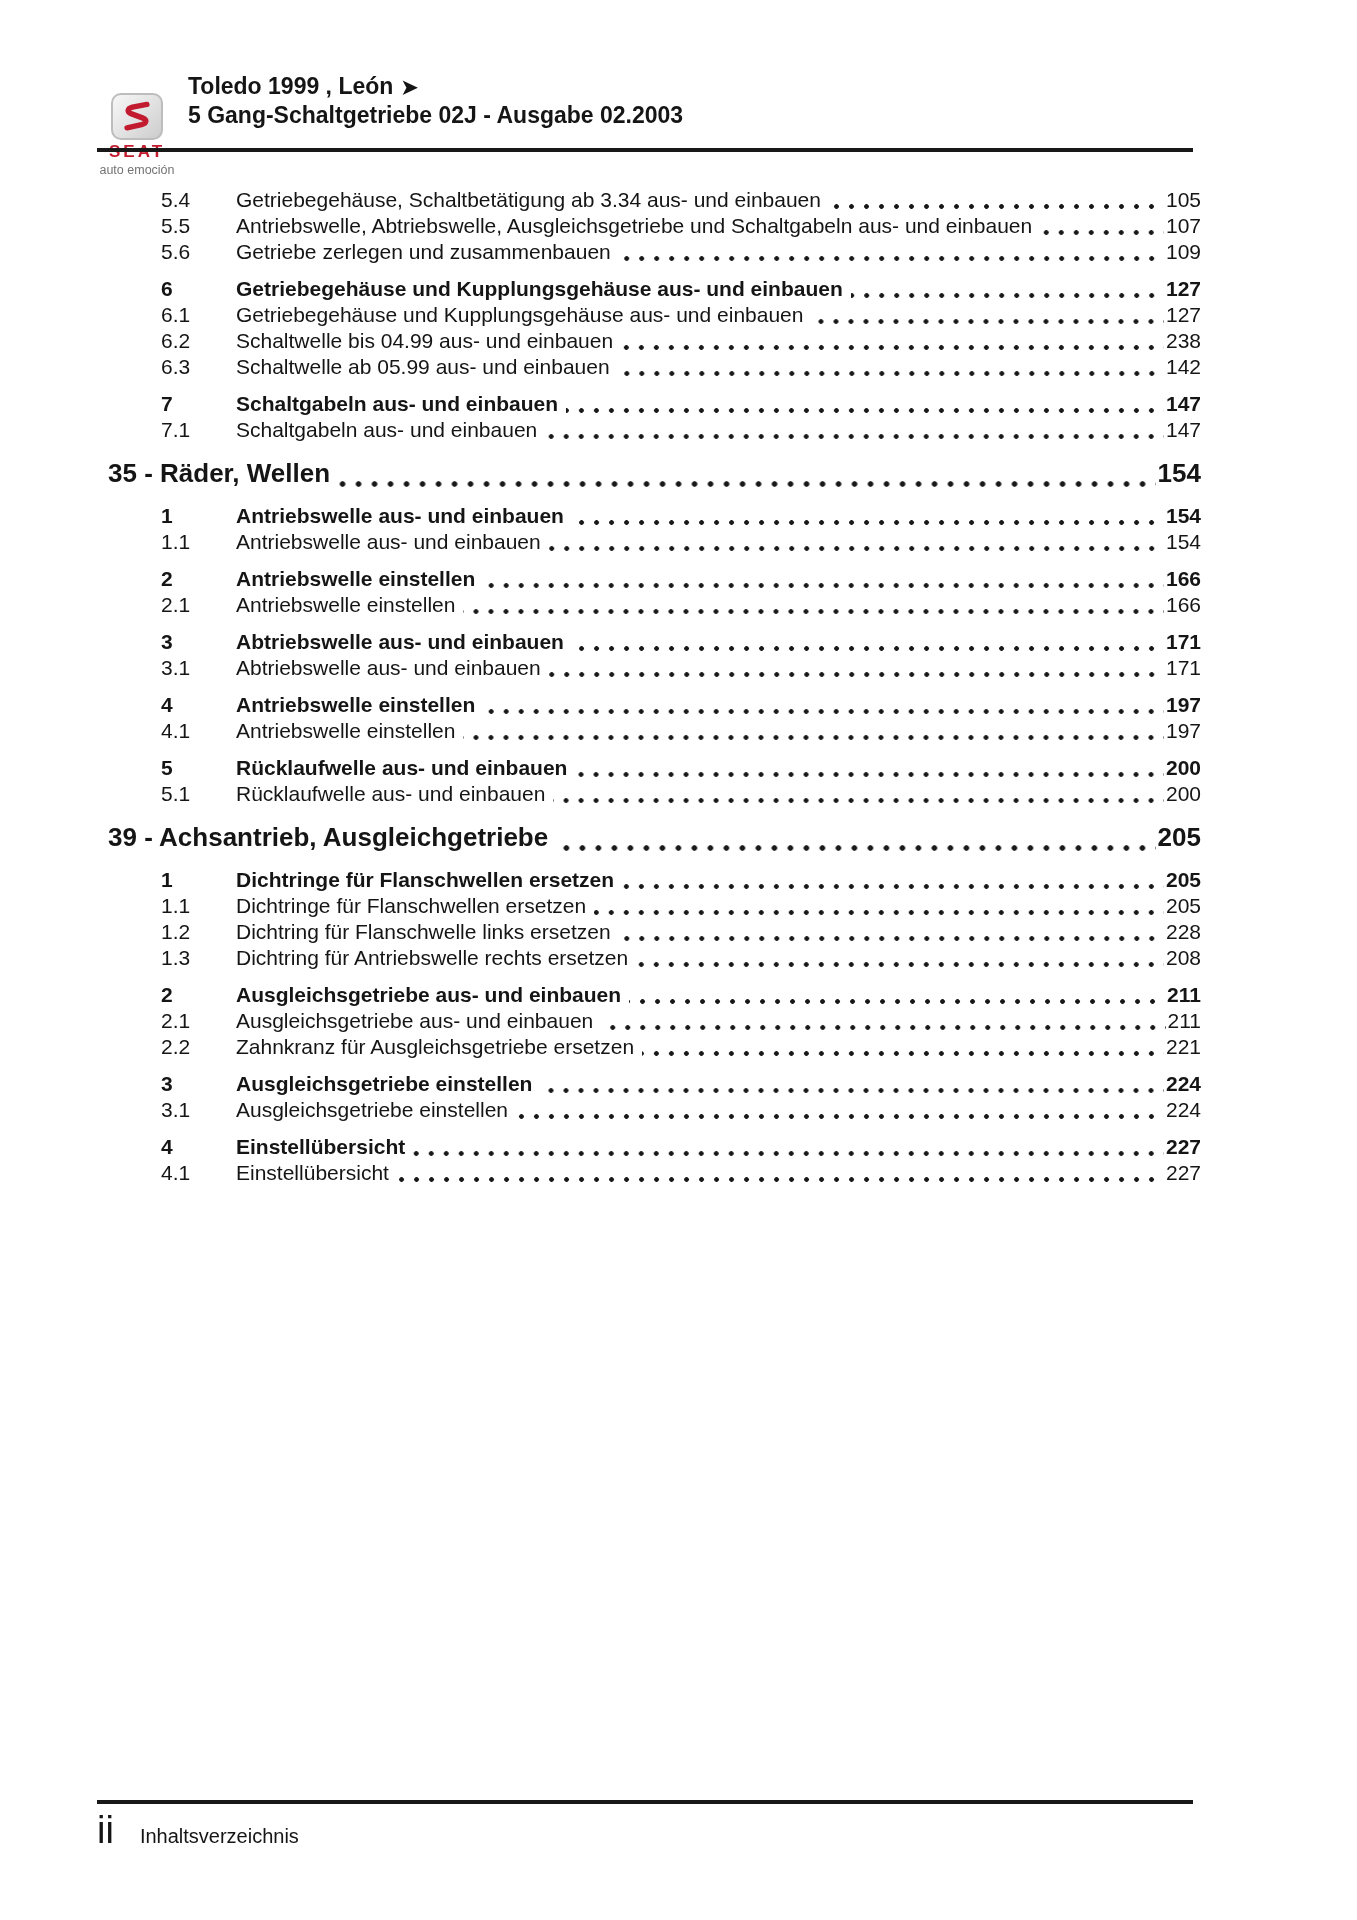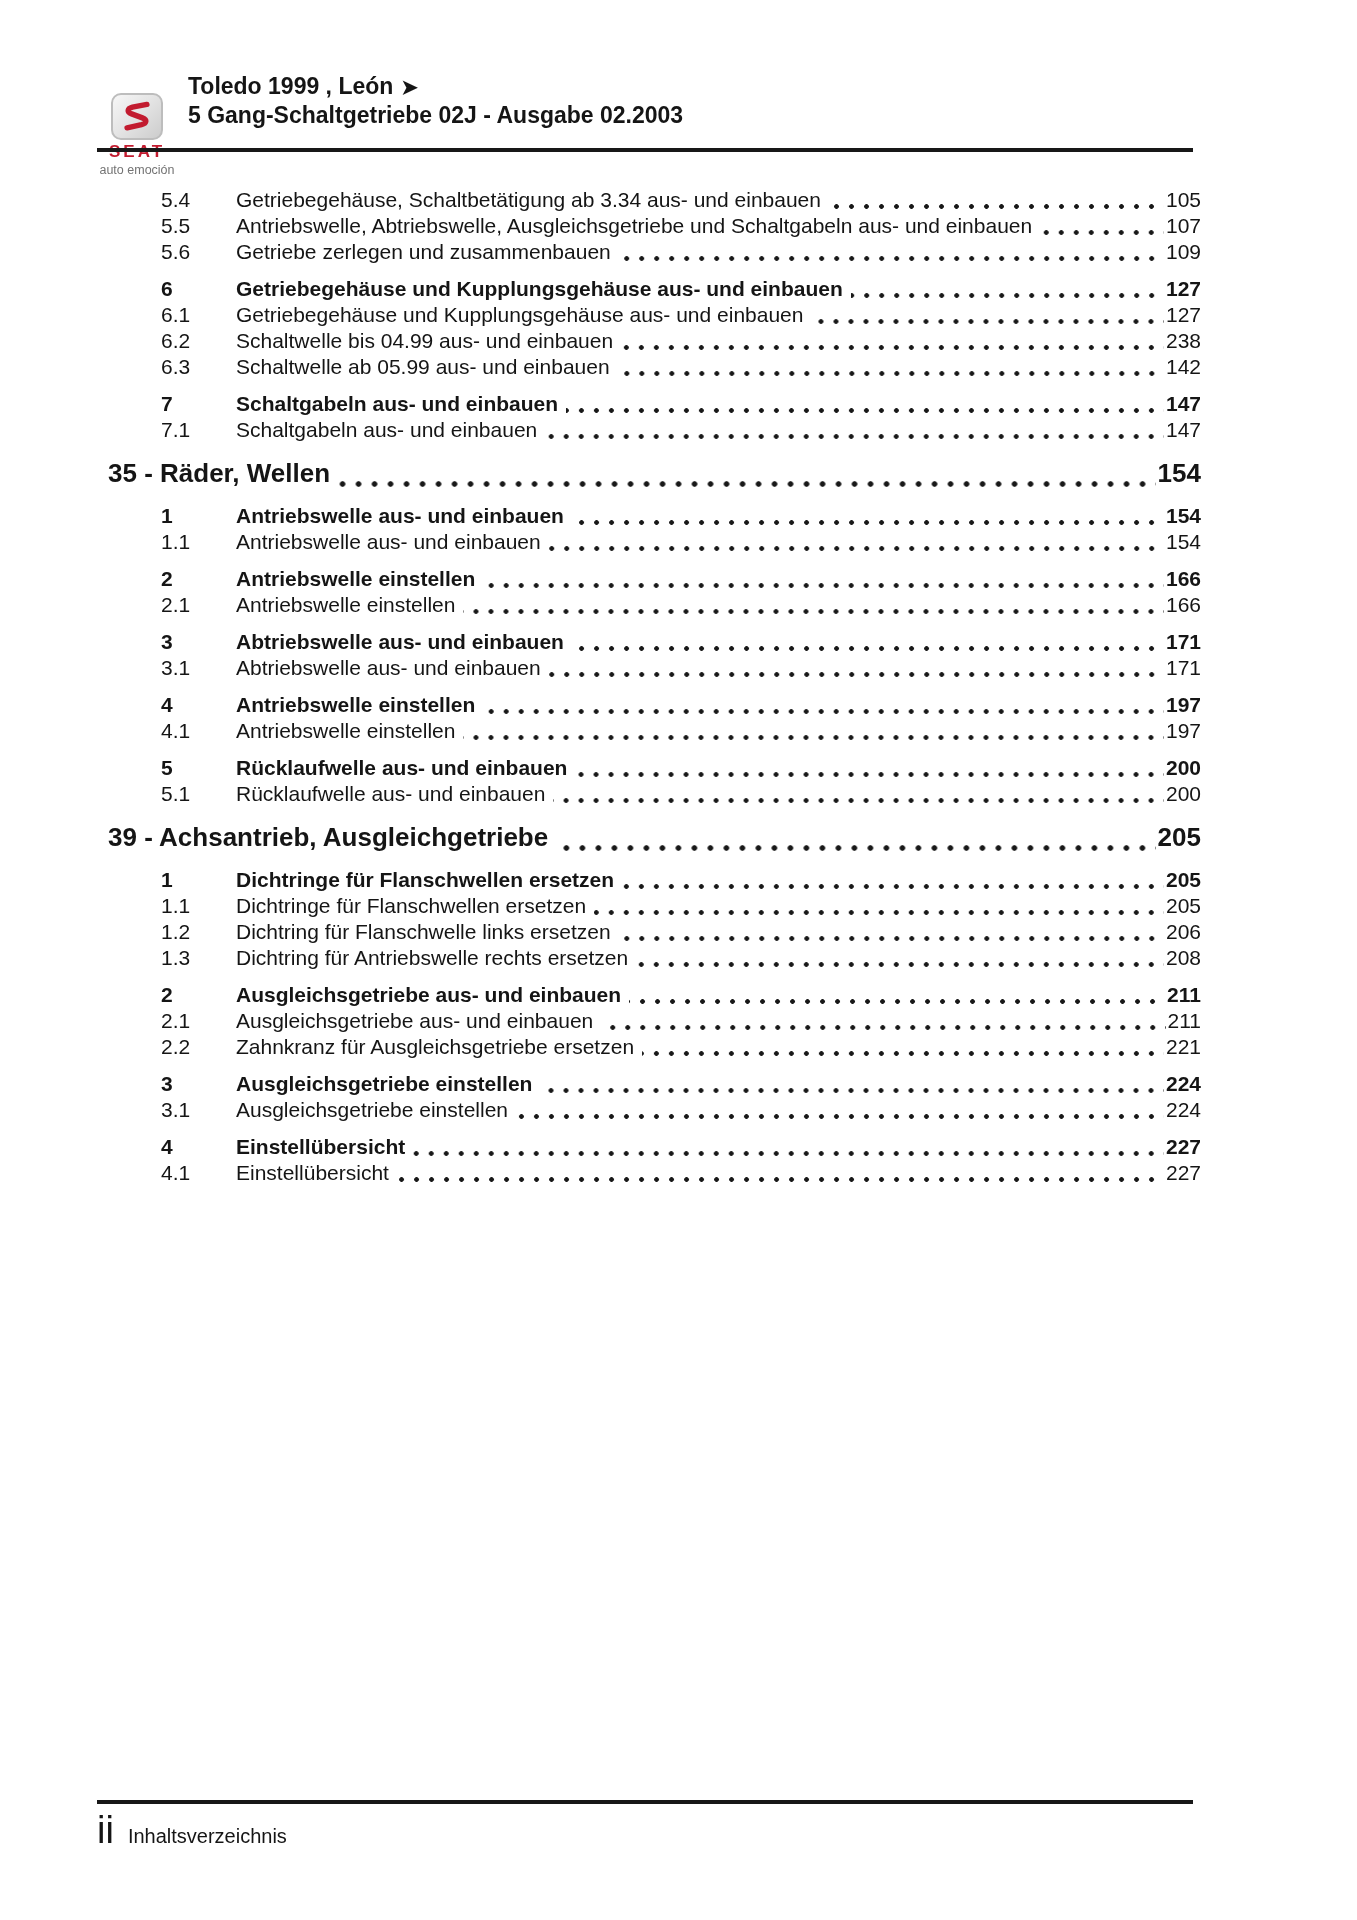--- a/index.html
+++ b/index.html
@@ -41,21 +41,21 @@
     background-size:15px 5px; background-repeat:repeat-x; background-position:right bottom;
   }
   .row.chapter .leader {
     height:6px; margin-bottom:5px;
     background-image:radial-gradient(circle at 3px 3px,#181818 2.4px,transparent 3.1px);
     background-size:16px 6px;
   }
   .pagenum { flex:none; }
 
   
-  .footer-line { position:absolute; left:97px; top:1808px; display:flex; align-items:baseline; gap:14px; }
+  .footer-line { position:absolute; left:97px; top:1808px; display:flex; align-items:baseline; gap:26px; }
   .footer-page { font-size:38px; line-height:44px; }
   .footer-label { font-size:20px; }
 </style>
 </head>
 <body>
 
 <div class="page">
 
   <div class="logo-block">
     <div class="logo-box">
@@ -235,21 +235,21 @@
     <span class="num">1.1</span>
     <span class="title">Dichtringe für Flanschwellen ersetzen</span>
     <span class="leader"></span>
     <span class="pagenum">205</span>
   </div>
 
   <div class="row normal">
     <span class="num">1.2</span>
     <span class="title">Dichtring für Flanschwelle links ersetzen</span>
     <span class="leader"></span>
-    <span class="pagenum">206</span>
+    <span class="pagenum">228</span>
   </div>
 
   <div class="row normal">
     <span class="num">1.3</span>
     <span class="title">Dichtring für Antriebswelle rechts ersetzen</span>
     <span class="leader"></span>
     <span class="pagenum">208</span>
   </div>
 
   <div class="row bold gap">

